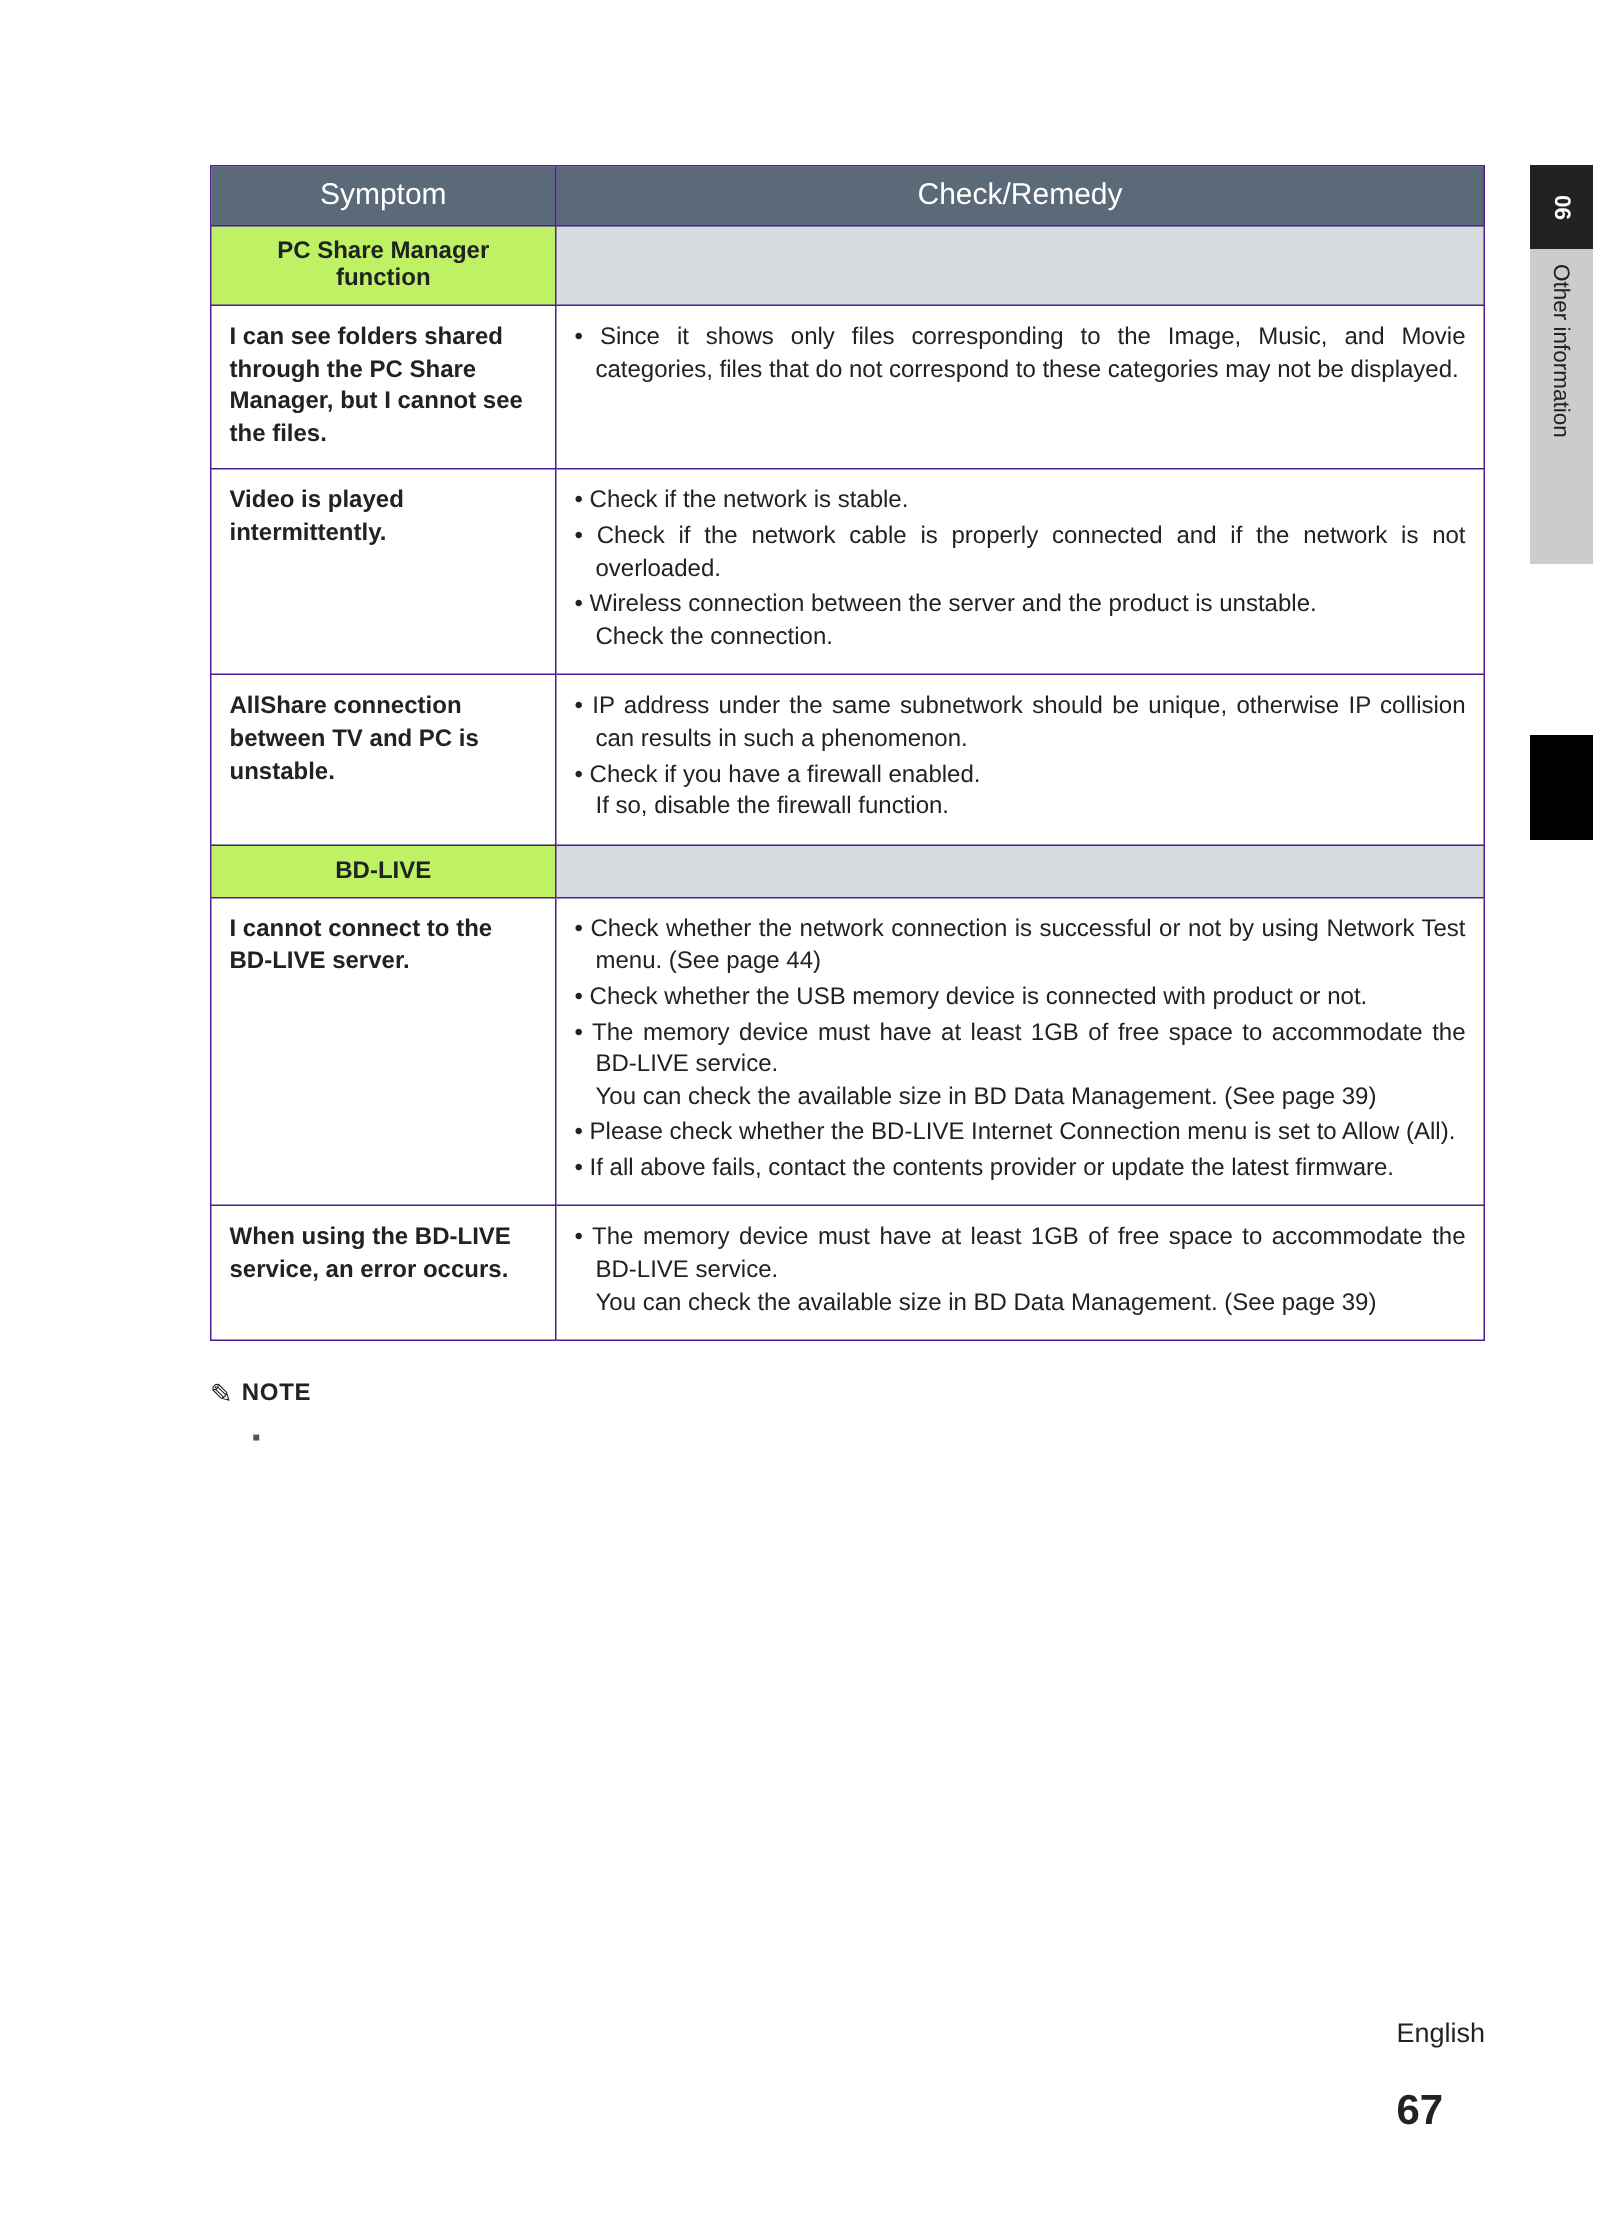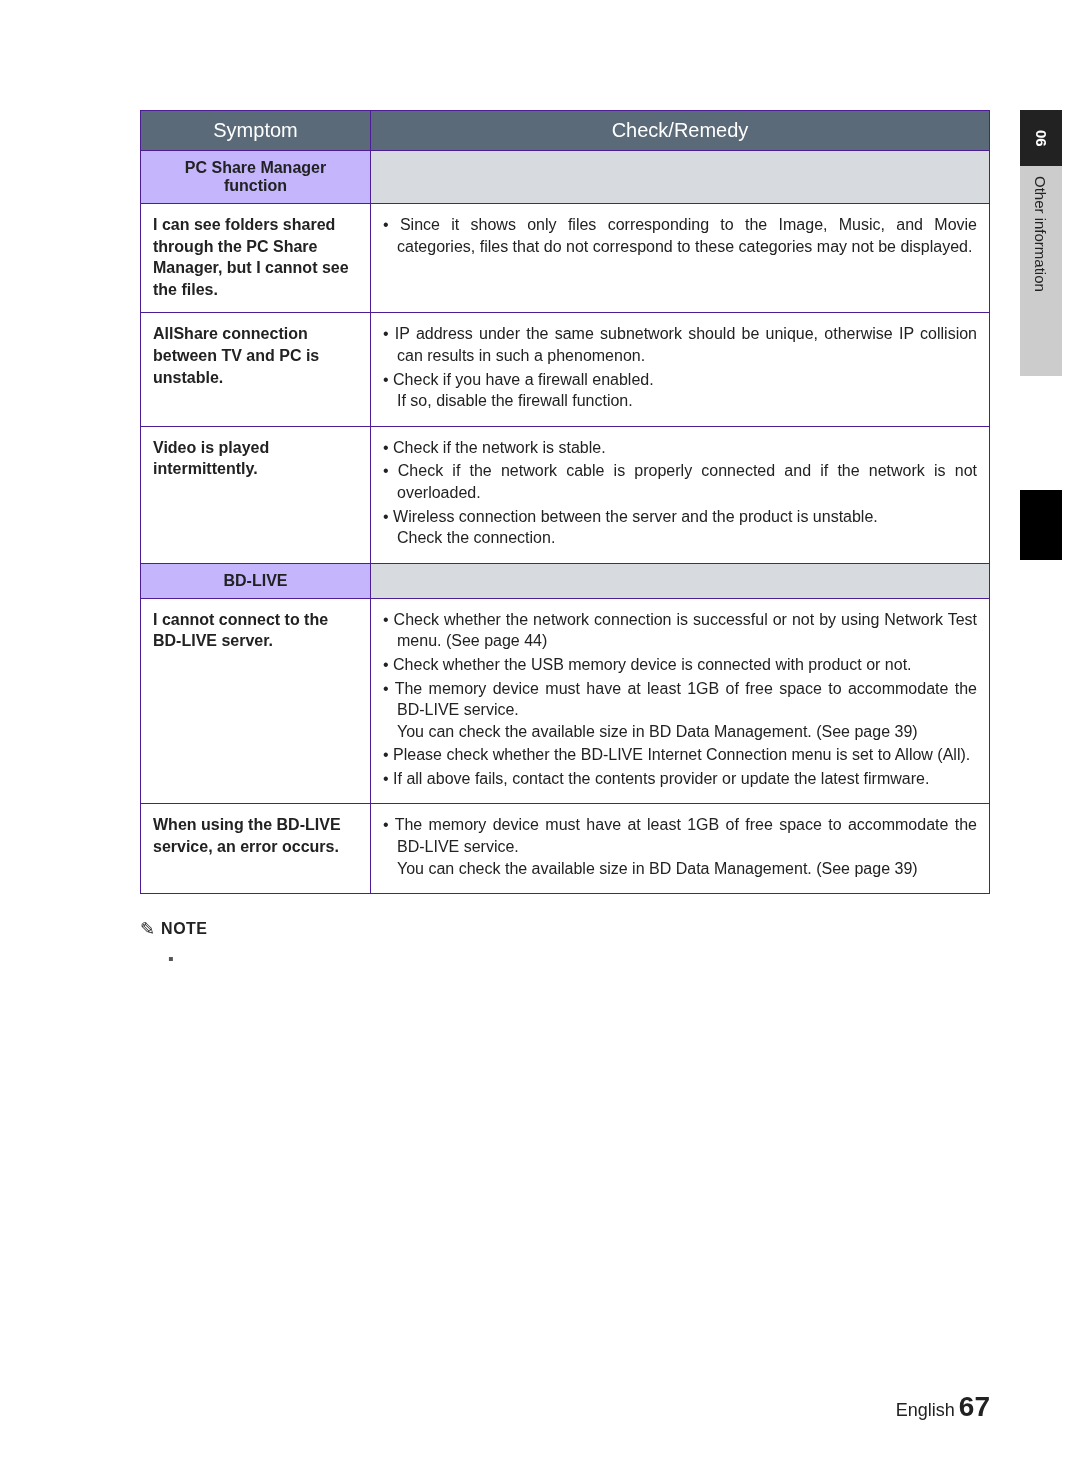--- a/index.html
+++ b/index.html
@@ -11,39 +11,39 @@
   .side-tab .chapter-num { position: absolute; top: 0; right: 0; width: 42px; height: 56px; background: #222; color: #fff; writing-mode: vertical-rl; text-orientation: mixed; display: flex; align-items: center; justify-content: center; font-size: 15px; font-weight: bold; }
   .side-tab .chapter-title-wrap { position: absolute; top: 56px; right: 0; width: 42px; height: 210px; background: #ccc; }
   .side-tab .chapter-title { writing-mode: vertical-rl; text-orientation: mixed; font-size: 15px; padding: 10px 12px; color: #222; }
   .side-tab .black-block { position: absolute; top: 380px; right: 0; width: 42px; height: 70px; background: #000; }
 
   
   .tbl { width: 100%; border-collapse: collapse; table-layout: fixed; }
   .tbl col.c1 { width: 230px; }
   .tbl th, .tbl td { border: 1px solid #4c1d95; vertical-align: top; }
   .tbl th { background: #5a6a78; color: #fff; font-weight: normal; font-size: 20px; padding: 8px 10px; text-align: center; }
-  .section-row td { background: #c4b5fd; font-weight: bold; font-size: 16px; padding: 8px 12px; text-align: center; }
+  .section-row td { background: #bef264; font-weight: bold; font-size: 16px; padding: 8px 12px; text-align: center; }
   .section-row td.empty { background: #d7dade; }
   .body-cell { font-size: 16px; padding: 10px 12px 12px 12px; line-height: 1.35; }
   .body-cell.sym { font-weight: bold; }
   .bullets { list-style: none; padding-left: 0; }
   .bullets li { padding-left: 14px; text-indent: -14px; margin-bottom: 2px; text-align: justify; }
   .bullets li::before { content: "• "; }
   .subline { padding-left: 14px; margin-top: -2px; margin-bottom: 2px; }
 
   
   .note-block { margin-top: 24px; }
   .note-head { display: flex; align-items: center; gap: 6px; }
   .note-icon { font-size: 18px; }
   .note-label { font-weight: bold; font-size: 16px; letter-spacing: 0.5px; }
   .note-item { display: flex; gap: 10px; margin-top: 10px; padding-left: 28px; font-size: 16px; }
   .note-bullet { width: 12px; flex: none; color: #555; }
 
   
-  .footer { position: absolute; right: 90px; bottom: 56px; display: flex; align-items: baseline; gap: 4px; }
+  .footer { position: absolute; right: 90px; bottom: 56px; display: flex; align-items: baseline; gap: 25px; flex-direction: column; }
   .footer .lang { font-size: 18px; }
   .footer .pnum { font-size: 28px; font-weight: bold; }
 </style>
 </head>
 <body>
 
 <div class="page">
 
   <div class="side-tab">
     <div class="chapter-num">06</div>
@@ -73,38 +73,38 @@
       <tr>
         <td class="body-cell sym">I can see folders shared through the PC Share Manager, but I cannot see the files.</td>
         <td class="body-cell">
           <ul class="bullets">
             <li>Since it shows only files corresponding to the Image, Music, and Movie categories, files that do not correspond to these categories may not be displayed.</li>
           </ul>
         </td>
       </tr>
 
       <tr>
-        <td class="body-cell sym">AllShare connection between TV and PC is unstable.</td>
-        <td class="body-cell">
-          <ul class="bullets">
-            <li>IP address under the same subnetwork should be unique, otherwise IP collision can results in such a phenomenon.</li>
-            <li>Check if you have a firewall enabled.</li>
-          </ul>
-          <div class="subline">If so, disable the firewall function.</div>
-        </td>
-      </tr>
-      <tr>
         <td class="body-cell sym">Video is played intermittently.</td>
         <td class="body-cell">
           <ul class="bullets">
             <li>Check if the network is stable.</li>
             <li>Check if the network cable is properly connected and if the network is not overloaded.</li>
             <li>Wireless connection between the server and the product is unstable.</li>
           </ul>
           <div class="subline">Check the connection.</div>
+        </td>
+      </tr>
+      <tr>
+        <td class="body-cell sym">AllShare connection between TV and PC is unstable.</td>
+        <td class="body-cell">
+          <ul class="bullets">
+            <li>IP address under the same subnetwork should be unique, otherwise IP collision can results in such a phenomenon.</li>
+            <li>Check if you have a firewall enabled.</li>
+          </ul>
+          <div class="subline">If so, disable the firewall function.</div>
         </td>
       </tr>
 
       <tr class="section-row">
         <td>BD-LIVE</td>
         <td class="empty"></td>
       </tr>
       <tr>
         <td class="body-cell sym">I cannot connect to the BD-LIVE server.</td>
         <td class="body-cell">

